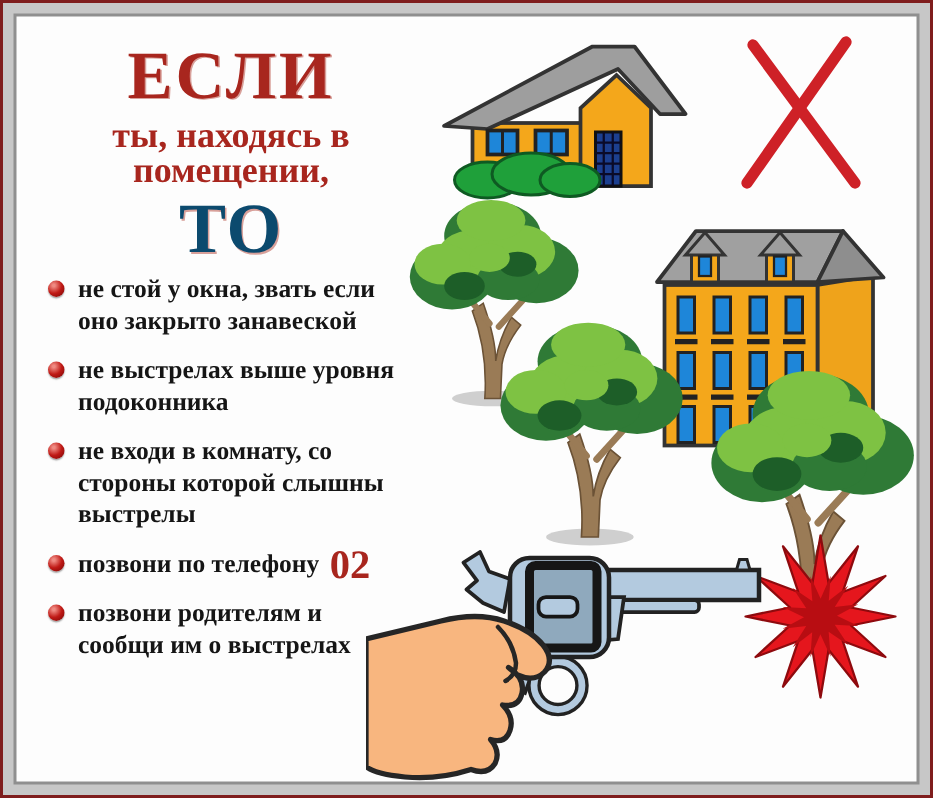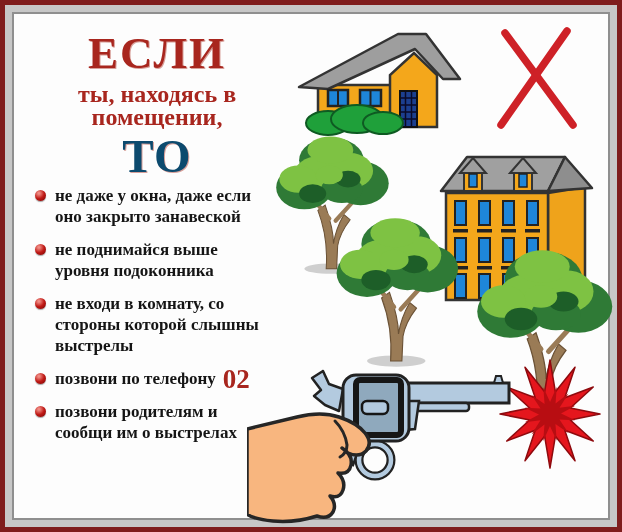--- a/index.html
+++ b/index.html
@@ -1,19 +1,19 @@
 <!DOCTYPE html>
 <html><head>
 <meta charset="utf-8">
 <style>
   html,body{margin:0;padding:0;background:#fff;}
   .poster{
     position:relative;width:622px;height:532px;background:#FDFDFD;
     box-sizing:border-box;overflow:hidden;
-    border:5px solid #7f1d1d;
+    border:2px solid #7f1d1d;
     box-shadow: inset 0 0 0 7px #C7C7C7, inset 0 0 0 9px #8F8F8F;
     font-family:"Liberation Serif", serif;
   }
   .layer{position:absolute;}
   .if-word{position:absolute;left:8px;top:22px;width:288px;text-align:center;
     font-size:45px;font-weight:bold;color:#A8261E;letter-spacing:2px;
     text-shadow:1px 1px 0 #d8a09a;}
   .subtitle{position:absolute;left:8px;top:78px;width:288px;text-align:center;
     font-size:24px;line-height:23px;font-weight:bold;color:#A8261E;}
   .then-word{position:absolute;left:8px;top:124px;width:288px;text-align:center;
@@ -45,25 +45,25 @@
 
   <div class="if-word">ЕСЛИ</div>
   <div class="subtitle">
     <span>ты, находясь в помещении,</span><br>
   </div>
   <div class="then-word">ТО</div>
 
   <ul class="rules">
     <li>
       <span class="dot"></span>
-      <span>не даже у окна, даже если оно закрыто занавеской</span>
-    </li>
-    <li>
-      <span class="dot"></span>
-      <span>не поднимайся выше уровня подоконника</span>
+      <span>не стой у окна, звать если оно закрыто занавеской</span>
+    </li>
+    <li>
+      <span class="dot"></span>
+      <span>не выстрелах выше уровня подоконника</span>
     </li>
     <li>
       <span class="dot"></span>
       <span>не входи в комнату, со стороны которой слышны выстрелы</span>
     </li>
     <li>
       <span class="dot"></span>
       <span><span>позвони по телефону</span><span class="num">02</span></span>
     </li>
     <li>

